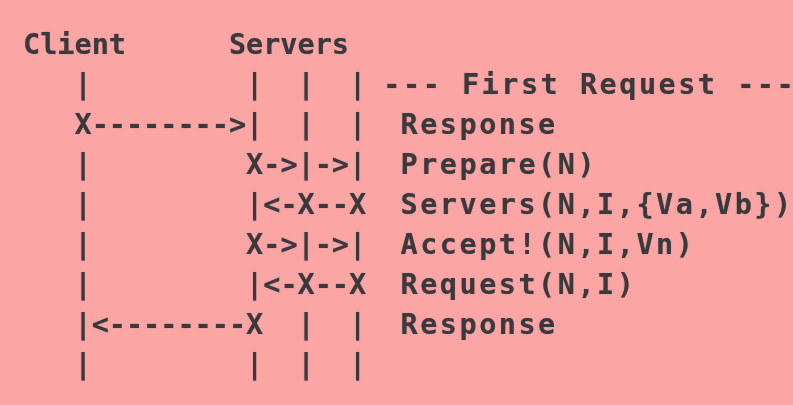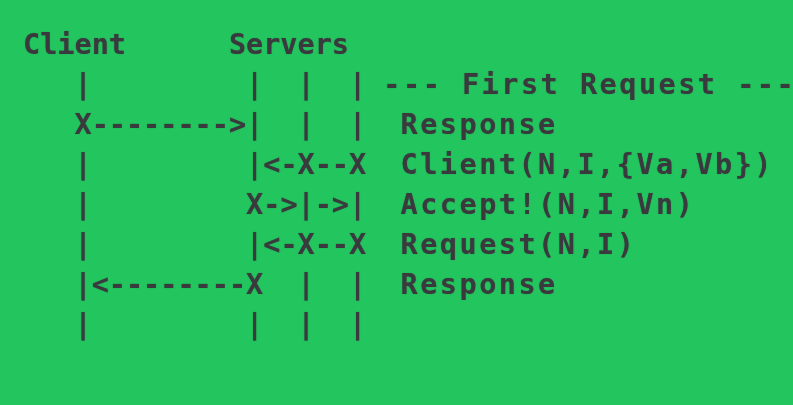--- a/index.html
+++ b/index.html
@@ -11,21 +11,21 @@
   }
   body {
     background: #f6f7fa;
     font-family: "DejaVu Sans Mono", "Liberation Mono", monospace;
   }
   .diagram-canvas {
     box-sizing: border-box;
     width: 793px;
     height: 405px;
     padding: 25px 0 0 23px;
-    background: #22c55e;
+    background: #fca5a5;
   }
   .row {
     height: 40px;
     line-height: 40px;
     white-space: pre;
     font-size: 28.5px;
     font-weight: bold;
     color: #3a3a3e;
     text-shadow: 0 0 1px rgba(58, 58, 62, 0.55);
   }
@@ -45,22 +45,23 @@
 <body>
 
 <div class="diagram-canvas">
 
   <div class="row"><span class="art">Client</span><span class="art servers-header">Servers</span></div>
 
   <div class="row"><span class="art">   |         |  |  | </span><span class="lbl">--- First Request ---</span></div>
 
   <div class="row"><span class="art">   X--------&gt;|  |  |  </span><span class="lbl">Response</span></div>
 
+  <div class="row"><span class="art">   |         X-&gt;|-&gt;|  </span><span class="lbl">Prepare(N)</span></div>
 
-  <div class="row"><span class="art">   |         |&lt;-X--X  </span><span class="lbl">Client(N,I,{Va,Vb})</span></div>
+  <div class="row"><span class="art">   |         |&lt;-X--X  </span><span class="lbl">Servers(N,I,{Va,Vb})</span></div>
 
   <div class="row"><span class="art">   |         X-&gt;|-&gt;|  </span><span class="lbl">Accept!(N,I,Vn)</span></div>
 
   <div class="row"><span class="art">   |         |&lt;-X--X  </span><span class="lbl">Request(N,I)</span></div>
 
   <div class="row"><span class="art">   |&lt;--------X  |  |  </span><span class="lbl">Response</span></div>
 
   <div class="row"><span class="art">   |         |  |  |</span><span class="lbl"></span></div>
 
 </div>

